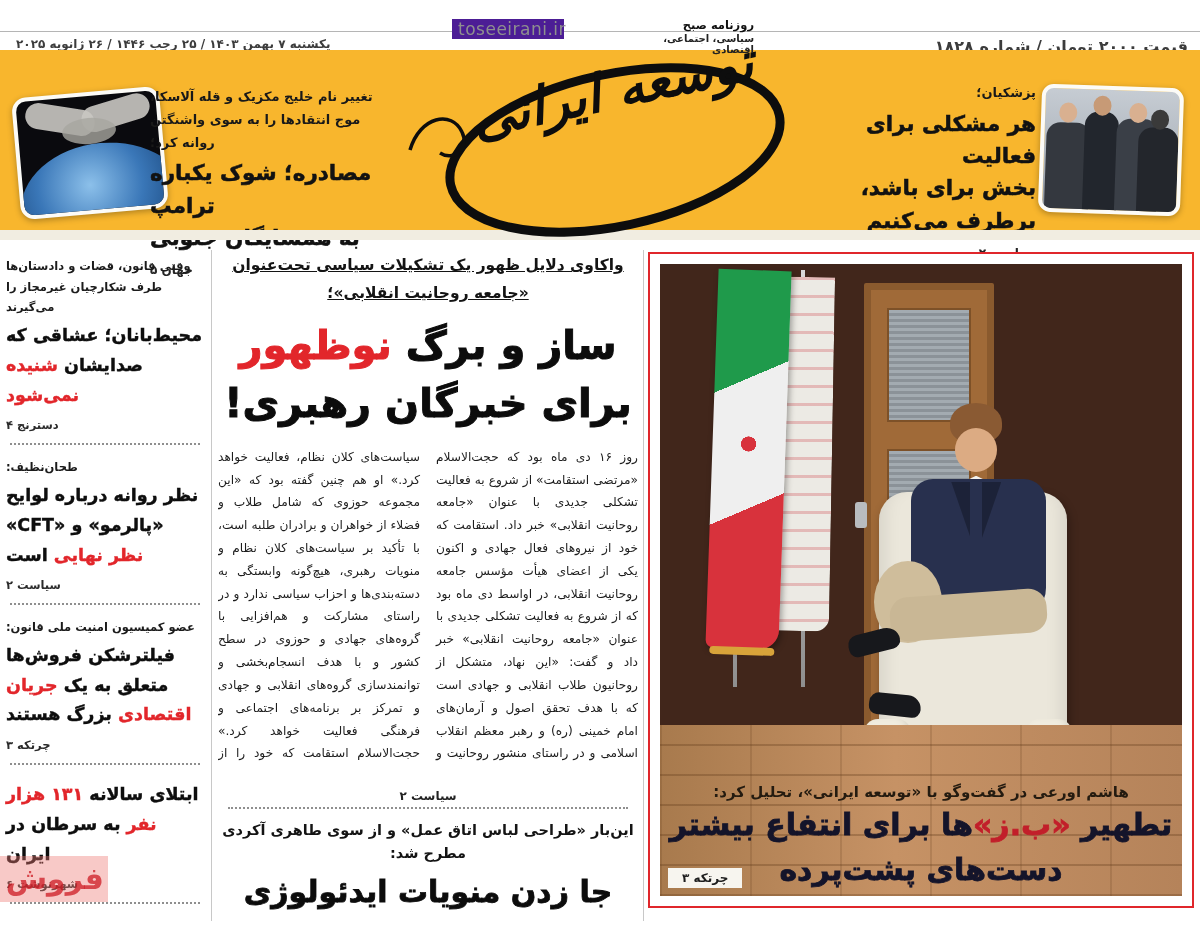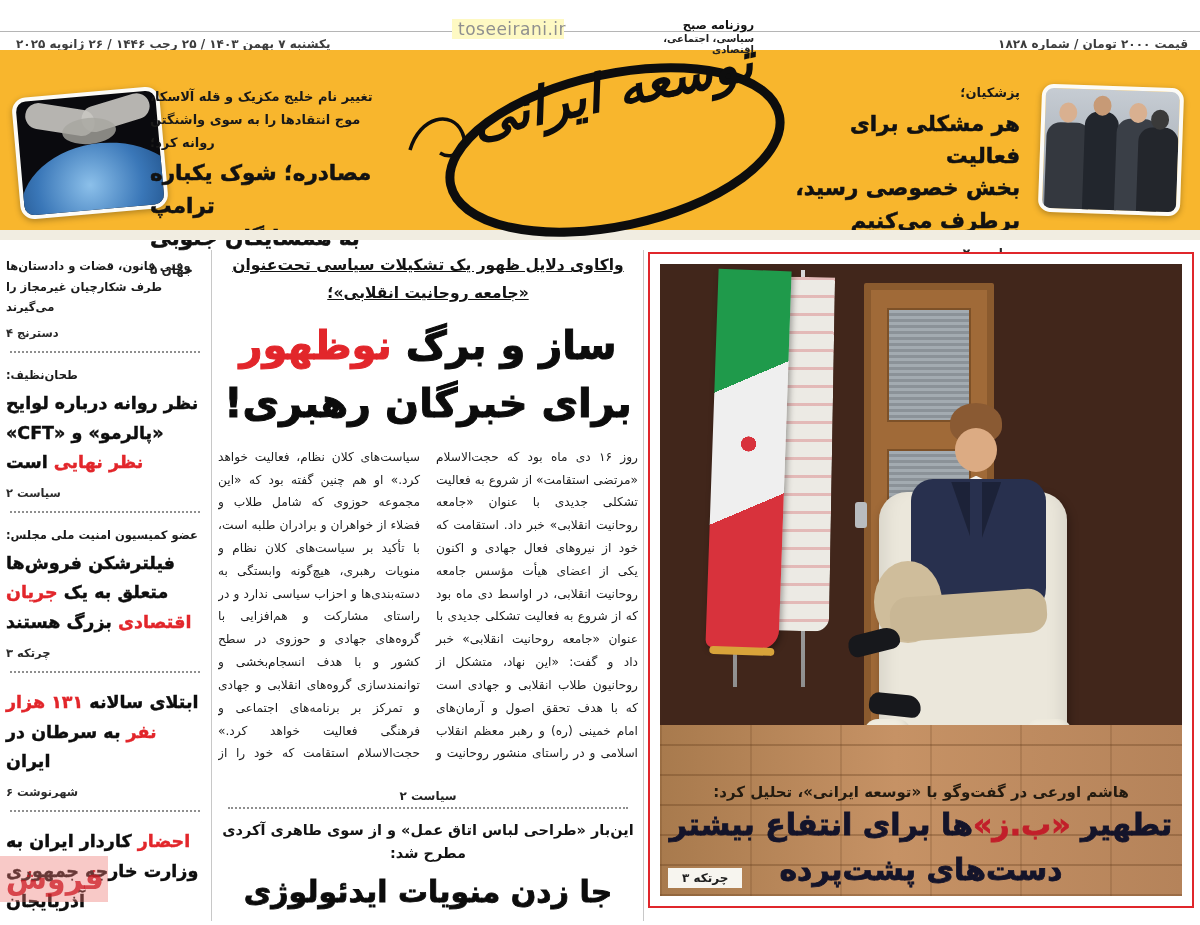--- a/index.html
+++ b/index.html
@@ -2,42 +2,42 @@
 <html lang="fa" dir="rtl"><head>
 <meta charset="utf-8">
 <style>
   * { margin:0; padding:0; box-sizing:border-box; }
   html,body { background:#ffffff; }
   body { font-family:"DejaVu Sans", sans-serif; }
   .page { position:relative; width:1200px; height:925px; background:#fff; overflow:hidden; direction:rtl; margin:0 auto; }
 
   
   .topline { position:absolute; top:31px; left:0; right:0; height:1px; background:#b5b5b5; }
-  .site-url { position:absolute; top:19px; left:452px; width:112px; background:#fef9c3; text-align:center;
+  .site-url { position:absolute; top:19px; left:452px; width:112px; background:#4c1d95; text-align:center;
               color:#8f8f8f; font-size:17px; direction:ltr; padding:0 6px; letter-spacing:.5px; }
   .date-line { position:absolute; top:37px; left:16px; font-size:12px; font-weight:bold; color:#3c3c3c; direction:rtl; }
-  .price-line { position:absolute; top:37px; right:12px; font-size:12px; font-weight:bold; color:#3c3c3c; }
+  .price-line { position:absolute; top:37px; right:12px; font-size:16px; font-weight:bold; color:#3c3c3c; }
 
   
   .band { position:absolute; top:50px; left:0; right:0; height:180px; background:#f8b62d; }
   .cream-strip { position:absolute; top:230px; left:0; right:0; height:10px; background:#f1ede1; }
 
   .world-img { position:absolute; left:16px; top:42px; width:148px; height:122px; transform:rotate(-5deg);
                border:4px solid #fcfbf7; border-radius:14px; background:#0a0a0e; overflow:hidden;
                box-shadow:0 2px 6px rgba(0,0,0,.3); }
   .earth { position:absolute; bottom:-62px; left:-4px; width:170px; height:128px; border-radius:50%;
            background:radial-gradient(circle at 42% 32%, #8cc0ea 0%, #3a77b8 40%, #1c4a80 72%, #0b2347 100%); }
   .hand { position:absolute; width:70px; height:26px; background:#c9c7c2; border-radius:14px; opacity:.9; }
   .hand.h1 { top:8px; left:8px; transform:rotate(14deg); }
   .hand.h2 { top:6px; right:6px; transform:rotate(-12deg); }
   .face-sliver { position:absolute; top:22px; left:44px; width:54px; height:26px; border-radius:50%;
                  background:#a8a6a0; opacity:.8; }
 
   .world-text { position:absolute; left:150px; top:36px; width:244px; text-align:left; }
-  .pez-text   { position:absolute; right:180px; top:32px; width:250px; text-align:right; }
+  .pez-text   { position:absolute; right:164px; top:32px; width:250px; text-align:right; }
   .band-kicker { font-size:13px; font-weight:bold; color:#191919; line-height:1.75; }
   .band-headline { font-size:21.5px; font-weight:900; color:#121212; line-height:1.5; margin-top:3px;
                    -webkit-text-stroke:.5px currentColor; }
   .band-section { font-size:12px; font-weight:bold; color:#252525; margin-top:9px; }
 
   .pez-img { position:absolute; right:18px; top:36px; width:142px; height:128px; transform:rotate(2deg);
              border:4px solid #fcfbf7; border-radius:12px; overflow:hidden;
              background:linear-gradient(180deg,#c6ccd3 0%,#aeb5bd 55%,#8d949c 100%);
              box-shadow:0 2px 6px rgba(0,0,0,.3); }
   .fig { position:absolute; bottom:-6px; border-radius:14px 14px 0 0; background:#2c3038; }
@@ -179,21 +179,21 @@
         <div>مصادره؛ شوک یکباره ترامپ</div>
         <div>به همسایگان جنوبی</div>
       </div>
       <div class="band-section">جهان ۵</div>
     </div>
 
     <div class="pez-text">
       <div class="band-kicker">پزشکیان؛</div>
       <div class="band-headline">
         <div>هر مشکلی برای فعالیت</div>
-        <div>بخش خصوصی رسید،</div>
+        <div>بخش برای باشد،</div>
         <div>برطرف می‌کنیم</div>
       </div>
       <div class="band-section">سیاست ۲</div>
     </div>
 
     <div class="pez-img">
       <div class="fig f1"></div>
       <div class="fig f2"></div>
       <div class="fig f3"></div>
       <div class="fig f4"></div>
@@ -220,33 +220,34 @@
   <div class="vline v1"></div>
   <div class="vline v2"></div>
 
   <div class="sidebar">
 
     <div class="sb-item">
       <div class="sb-kicker">
         <div>وقتی قانون، قضات و دادستان‌ها</div>
         <div>طرف شکارچیان غیرمجاز را می‌گیرند</div>
       </div>
+      <div class="sb-headline"><span>محیط‌بانان؛ عشاقی که صدایشان </span><span class="red">شنیده نمی‌شود</span><span></span></div>
       <div class="sb-section">دسترنج ۴</div>
     </div>
     <div class="dotsep"></div>
 
     <div class="sb-item">
       <div class="sb-kicker">طحان‌نظیف:</div>
       <div class="sb-headline"><span>نظر روانه درباره لوایح «پالرمو» و «CFT» </span><span class="red">نظر نهایی</span><span> است</span></div>
       <div class="sb-section">سیاست ۲</div>
     </div>
     <div class="dotsep"></div>
 
     <div class="sb-item">
-      <div class="sb-kicker">عضو کمیسیون امنیت ملی مجلس:</div>
+      <div class="sb-kicker">عضو کمیسیون امنیت ملی قانون:</div>
       <div class="sb-headline"><span>فیلترشکن فروش‌ها متعلق به یک </span><span class="red">جریان اقتصادی</span><span> بزرگ هستند</span></div>
       <div class="sb-section">چرتکه ۳</div>
     </div>
     <div class="dotsep"></div>
 
     <div class="sb-item">
       <div class="sb-headline"><span>ابتلای سالانه </span><span class="red">۱۳۱ هزار نفر</span><span> به سرطان در ایران</span></div>
       <div class="sb-section">شهرنوشت ۶</div>
     </div>
     <div class="dotsep"></div>

